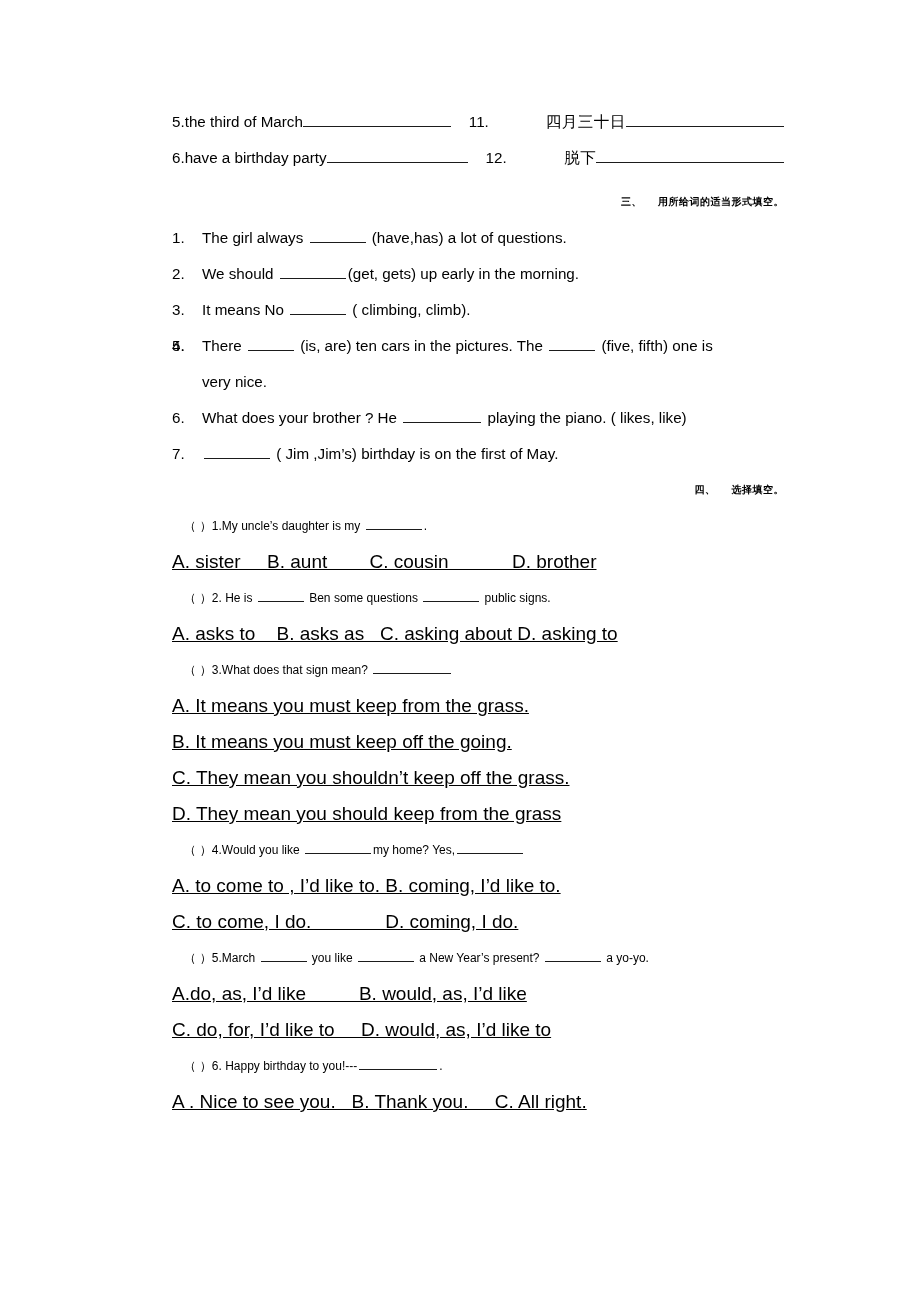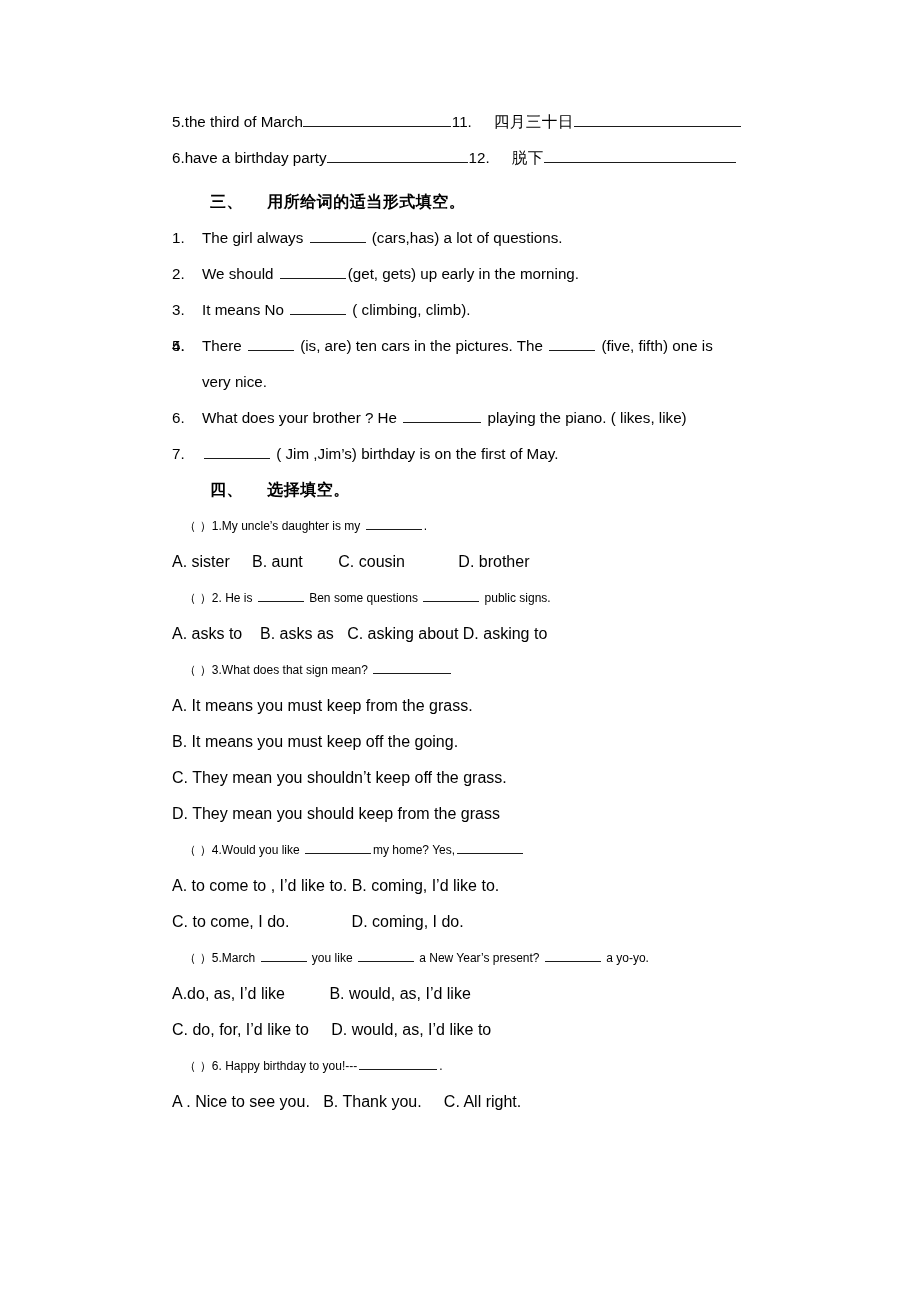--- a/index.html
+++ b/index.html
@@ -45,38 +45,40 @@
   }
   .trans-en { flex: 0 0 auto; }
   .rule {
     display: inline-block;
     border-bottom: 1.3px solid #1b1b1b;
     height: 0.95em;
     vertical-align: baseline;
   }
   .rule-a { width: 148px; }
   .rule-b { width: 167px; }
-  .num-r { flex: 0 0 auto; padding-left: 1px; }
+  .num-r { flex: 0 0 auto; padding-left: 1px; margin-left: 17px; }
   .cn {
     font-family: "DejaVu Sans", "Liberation Sans", sans-serif;
     font-size: 15.6px;
     letter-spacing: 0.4px;
+    margin-left: 36px;
   }
   .rule-c { width: 141px; }
   .rule-d { width: 192px; }
 
   
   .heading {
     font-weight: bold;
-    font-size: 16px;
+    font-size: 10px;
     line-height: 36px;
     padding-left: 38px;
     font-family: "DejaVu Sans", "Liberation Sans", sans-serif;
     letter-spacing: 0.5px;
     white-space: pre;
+    text-align: right;
   }
 
   
   .numitem {
     position: relative;
     padding-left: 30px;
     font-size: 15.2px;
     line-height: 36px;
   }
   .numitem > .n {
@@ -105,23 +107,24 @@
     font-size: 12px;
     line-height: 36px;
     white-space: nowrap;
   }
   .paren {
     font-family: "DejaVu Sans", "Liberation Sans", sans-serif;
     letter-spacing: 0;
   }
   .gap-sm { display: inline-block; width: 22px; }
   .opts {
-    font-size: 16px;
+    font-size: 19px;
     line-height: 36px;
     white-space: pre;
+    text-decoration: underline;
   }
 </style>
 </head>
 <body>
 
 <div class="page">
   <div class="body-col">
 
     <div class="trans-row">
       <span class="trans-left">
@@ -144,21 +147,21 @@
       <span class="num-r">12.</span>
       <span class="gap-sm"></span>
       <span class="cn">脱下</span>
       <span class="rule rule-d"></span>
     </div>
 
     <div class="heading">三、    用所给词的适当形式填空。</div>
 
     <div class="numitem">
       <span class="n">1.</span>
-      <span class="txt"><span>The girl always </span><span class="bl bl-l"></span><span> (cars,has) a lot of questions.</span></span>
+      <span class="txt"><span>The girl always </span><span class="bl bl-l"></span><span> (have,has) a lot of questions.</span></span>
     </div>
 
     <div class="numitem">
       <span class="n">2.</span>
       <span class="txt"><span>We should </span><span class="bl bl-xl"></span><span>(get, gets) up early in the morning.</span></span>
     </div>
 
     <div class="numitem">
       <span class="n">3.</span>
       <span class="txt"><span>It means No </span><span class="bl bl-l"></span><span> ( climbing, climb).</span></span>

